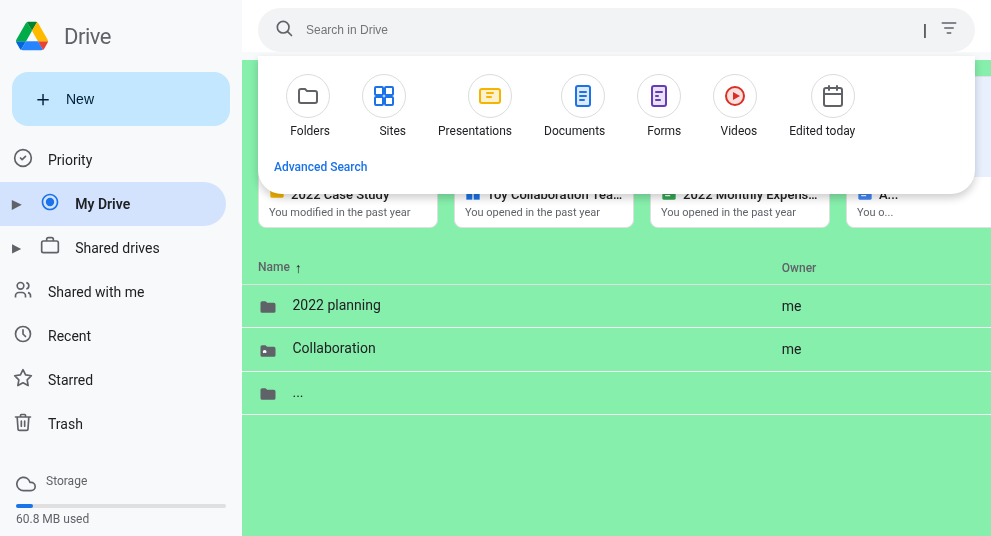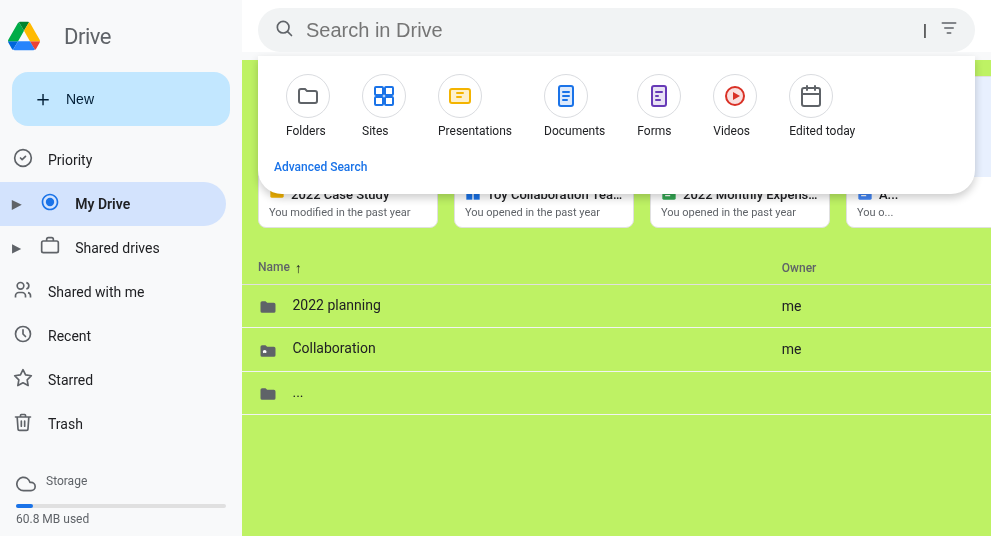--- a/index.html
+++ b/index.html
@@ -11,22 +11,22 @@
       background: #f8f9fa;
       display: flex;
       flex-direction: column;
       padding: 8px 0;
       flex-shrink: 0;
       z-index: 1;
     }
     .sidebar-logo {
       display: flex;
       align-items: center;
-      gap: 24px;
-      padding: 12px 16px 16px 8px;
+      gap: 16px;
+      padding: 12px 16px 16px 16px;
     }
     .drive-logo-icon {
       width: 32px;
       height: 32px;
     }
     .sidebar-logo-text {
       font-size: 22px;
       color: #5f6368;
       font-weight: 400;
       letter-spacing: -0.5px;
@@ -123,21 +123,21 @@
       background: #f1f3f4;
       border-radius: 24px;
       padding: 10px 16px;
       gap: 12px;
       width: 100%;
     }
     .search-icon { font-size: 18px; color: #5f6368; }
     .search-input {
       border: none;
       background: transparent;
-      font-size: 20px;
+      font-size: 12px;
       color: #202124;
       outline: none;
       flex: 1;
       caret-color: #1a73e8;
     }
     .search-tune-icon {
       font-size: 18px;
       color: #5f6368;
       cursor: pointer;
     }
@@ -157,21 +157,21 @@
     .search-categories {
       display: flex;
       gap: 8px;
       flex-wrap: wrap;
       justify-content: flex-start;
       margin-bottom: 12px;
     }
     .search-category-item {
       display: flex;
       flex-direction: column;
-      align-items: flex-start;
+      align-items: flex-end;
       gap: 6px;
       cursor: pointer;
       padding: 6px 12px;
       border-radius: 12px;
     }
     .category-icon-circle {
       width: 44px;
       height: 44px;
       border-radius: 50%;
       border: 1px solid #dadce0;
@@ -193,21 +193,21 @@
       cursor: pointer;
       padding: 4px 0;
       display: inline-block;
     }
 
     
     .file-content {
       flex: 1;
       overflow-y: auto;
       padding: 0;
-      background: #bef264;
+      background: #86efac;
       margin-top: 8px;
     }
 
     
     .cards-row {
       display: flex;
       gap: 16px;
       padding: 16px 16px 8px 16px;
       overflow-x: auto;
     }

